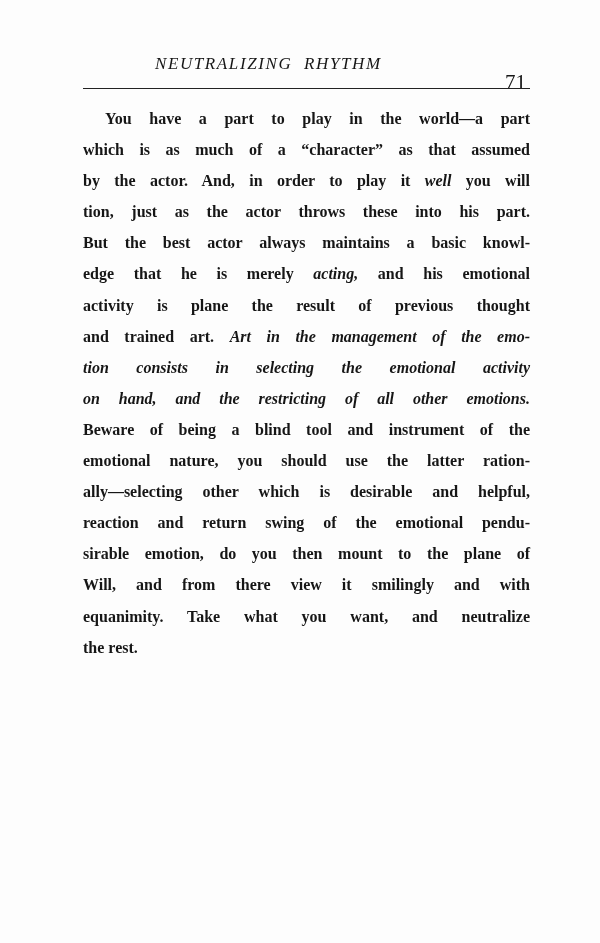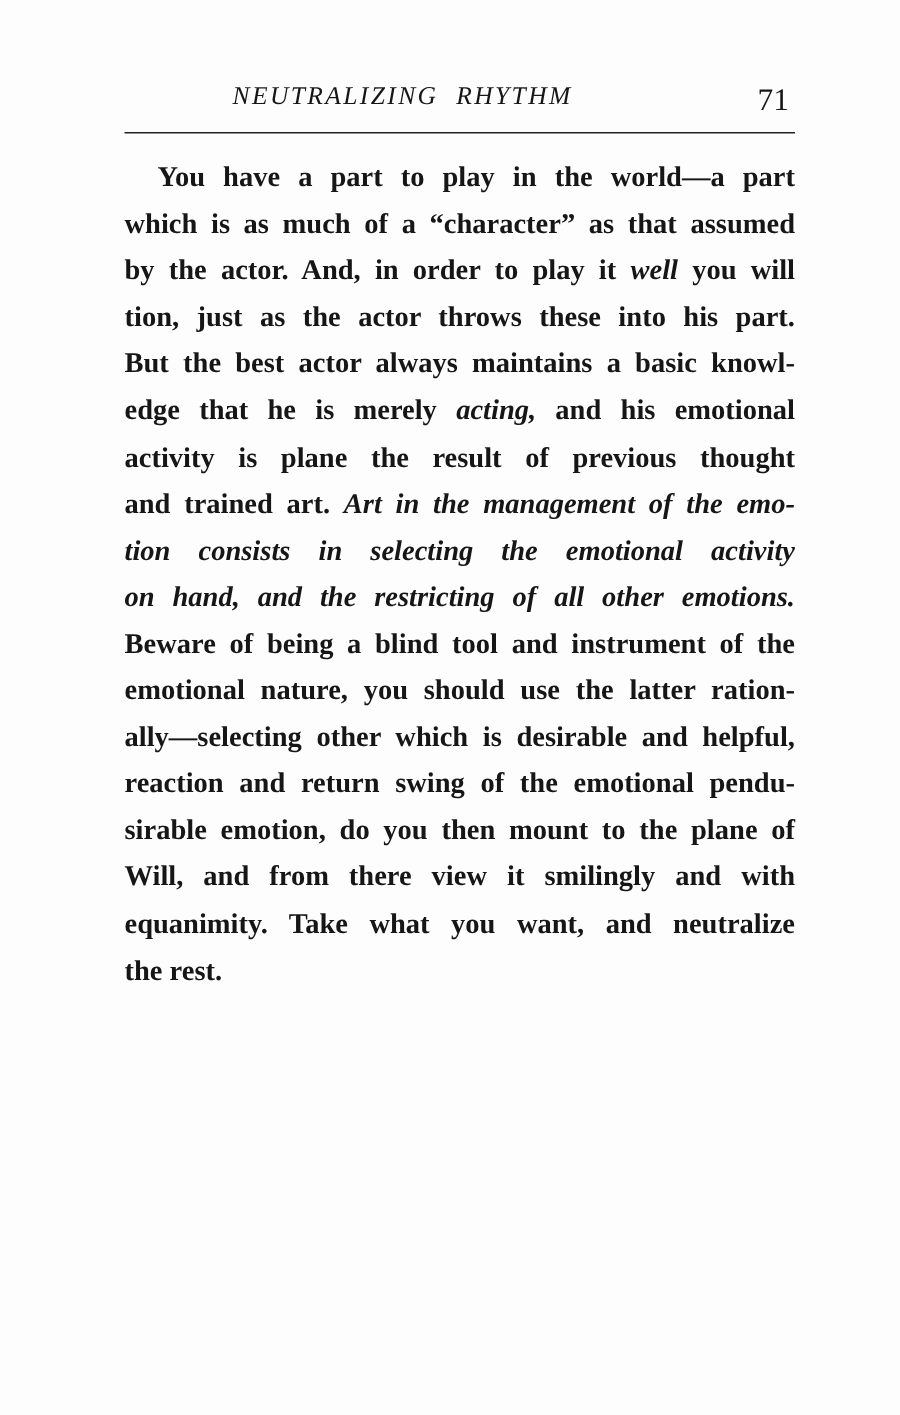--- a/index.html
+++ b/index.html
@@ -35,39 +35,39 @@
     font-style: italic;
     font-size: 17px;
     letter-spacing: 1.6px;
     word-spacing: 6px;
     color: #161616;
     white-space: nowrap;
   }
   .page-number {
     position: absolute;
     right: 4px;
-    top: 2px;
+    top: 18px;
     font-size: 21px;
     color: #161616;
     margin-left: 24px;
   }
   .rule {
     position: absolute;
     left: 83px;
     top: 88px;
     width: 447px;
     height: 0;
     border-top: 1.5px solid #222;
   }
   .body-text {
     position: absolute;
     left: 83px;
     top: 103px;
     width: 447px;
-    font-size: 19px;
+    font-size: 16px;
     line-height: 31.1px;
     font-weight: bold;
     color: #161616;
   }
   .line {
     display: block;
     white-space: nowrap;
     text-align: justify;
     text-align-last: justify;
     height: 31.1px;

